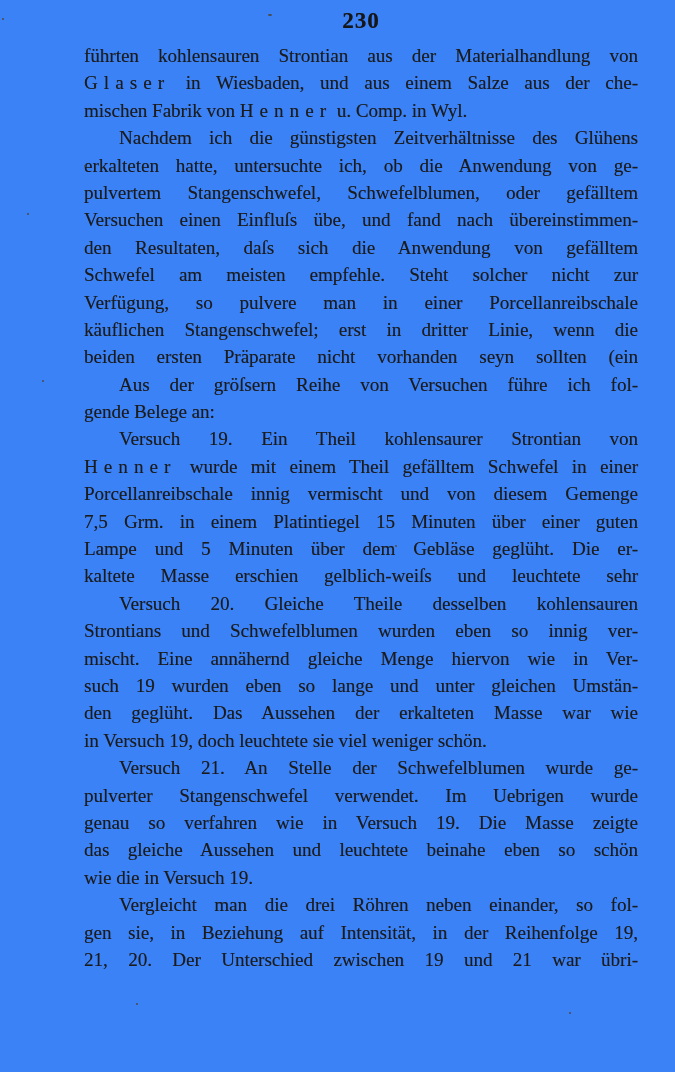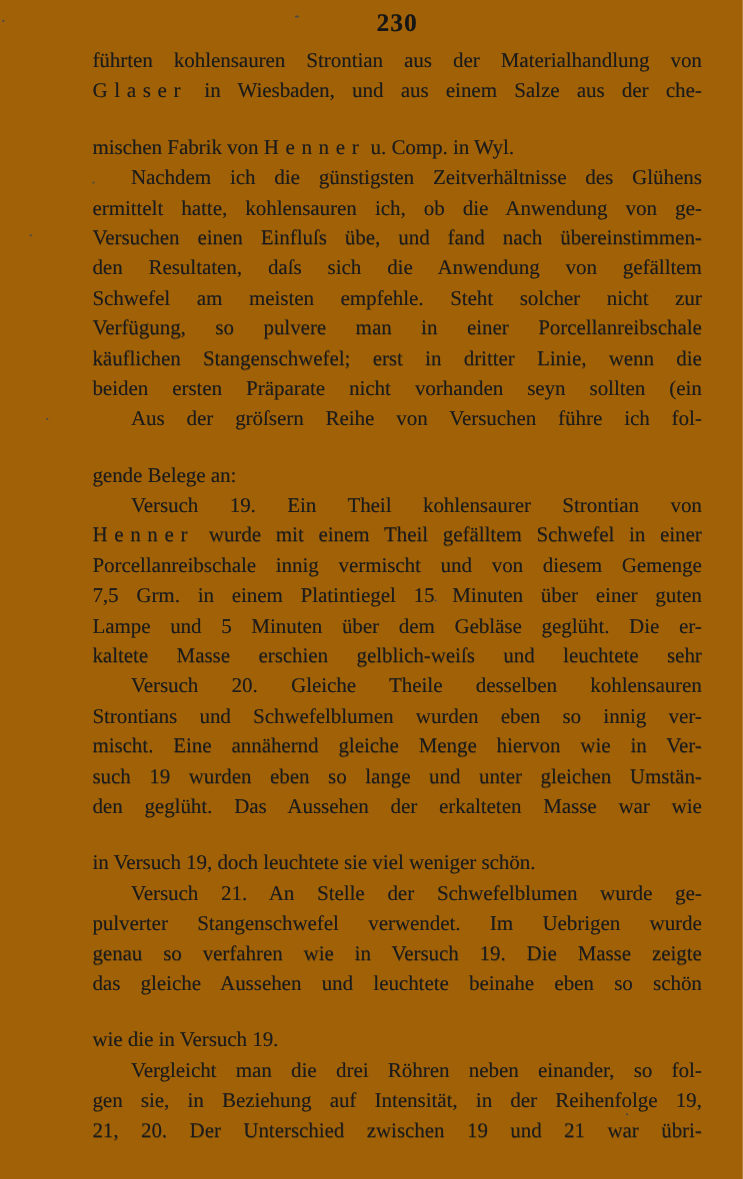--- a/index.html
+++ b/index.html
@@ -10,21 +10,21 @@
     width: 675px;
     height: 1072px;
     overflow: hidden;
     background: #e9e9e7;
     font-family: "Liberation Serif", "DejaVu Serif", serif;
   }
   .page {
     position: relative;
     width: 675px;
     height: 1072px;
-    background: #a16207;
+    background: #3b82f6;
     color: #1b1b1b;
   }
   .page-number {
     position: absolute;
     top: 8px;
     left: 84px;
     width: 554px;
     text-align: center;
     font-size: 23px;
     font-weight: bold;
@@ -43,21 +43,20 @@
     line-height: 27.4px;
     font-size: 19px;
     text-align: justify;
     text-align-last: justify;
     white-space: normal;
     color: #1b1b1b;
     text-shadow: 0.3px 0.3px 0 rgba(25,25,25,0.45);
   }
   .line.end {
     text-align-last: left;
-    margin-top: 24px;
   }
   .line.indent {
     padding-left: 35px;
     box-sizing: border-box;
   }
   .seg-i { }
   .seg-sp { letter-spacing: 0.32em; }
   .seg-b { font-weight: normal; }
   .speck {
     position: absolute;
@@ -72,21 +71,22 @@
 
 <div class="page">
 
   <div class="page-number">230</div>
 
   <div class="text-block" id="text-block">
       <div class="line"><span>führten kohlensauren Strontian aus der Materialhandlung von</span></div>
       <div class="line"><span class="seg-sp">Glaser</span><span> in Wiesbaden, und aus einem Salze aus der che-</span></div>
       <div class="line end"><span>mischen Fabrik von </span><span class="seg-sp">Henner</span><span> u. Comp. in Wyl.</span></div>
       <div class="line indent"><span>Nachdem ich die günstigsten Zeitverhältnisse des Glühens</span></div>
-      <div class="line"><span>ermittelt hatte, kohlensauren ich, ob die Anwendung von ge-</span></div>
+      <div class="line"><span>erkalteten hatte, untersuchte ich, ob die Anwendung von ge-</span></div>
+      <div class="line"><span>pulvertem Stangenschwefel, Schwefelblumen, oder gefälltem</span></div>
       <div class="line"><span>Versuchen einen Einfluſs übe, und fand nach übereinstimmen-</span></div>
       <div class="line"><span>den Resultaten, daſs sich die Anwendung von gefälltem</span></div>
       <div class="line"><span>Schwefel am meisten empfehle. Steht solcher nicht zur</span></div>
       <div class="line"><span>Verfügung, so pulvere man in einer Porcellanreibschale</span></div>
       <div class="line"><span>käuflichen Stangenschwefel; erst in dritter Linie, wenn die</span></div>
       <div class="line"><span>beiden ersten Präparate nicht vorhanden seyn sollten (ein</span></div>
       <div class="line indent"><span>Aus der gröſsern Reihe von Versuchen führe ich fol-</span></div>
       <div class="line end"><span>gende Belege an:</span></div>
       <div class="line indent"><span class="seg-i">Versuch</span><span> 19. Ein Theil kohlensaurer Strontian von</span></div>
       <div class="line"><span class="seg-sp">Henner</span><span> wurde mit einem Theil gefälltem Schwefel in einer</span></div>

